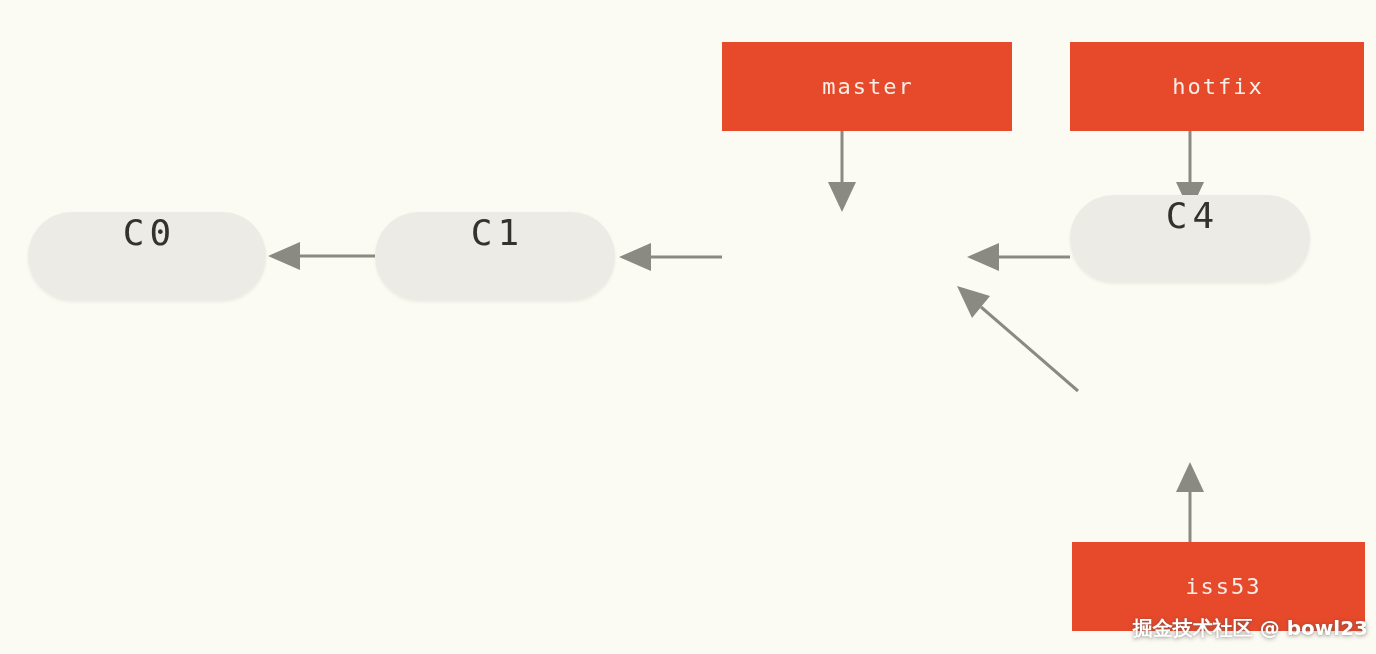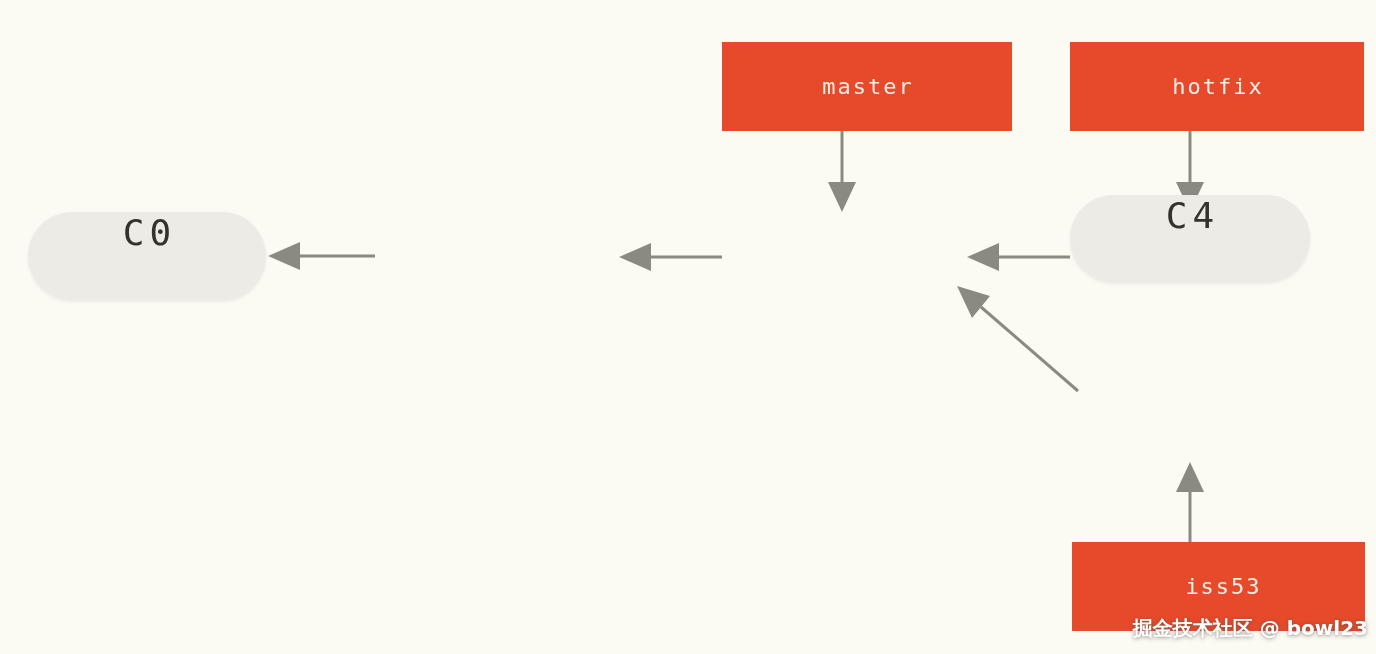--- a/index.html
+++ b/index.html
@@ -119,20 +119,23 @@
 
     <g>
       <line class="arrow-line" x1="1190" y1="542" x2="1190" y2="489"></line>
       <polygon class="arrow-head" points="1190,462 1176,492 1204,492"></polygon>
     </g>
   </svg>
 
   <div class="commit commit-c0">
     <span>C0</span>
   </div>
+  <div class="commit commit-c1">
+    <span>C1</span>
+  </div>
   <div class="commit commit-c4">
     <span>C4</span>
   </div>
 
   <div class="branch branch-master">
     <span>master</span>
   </div>
   <div class="branch branch-hotfix">
     <span>hotfix</span>
   </div>

